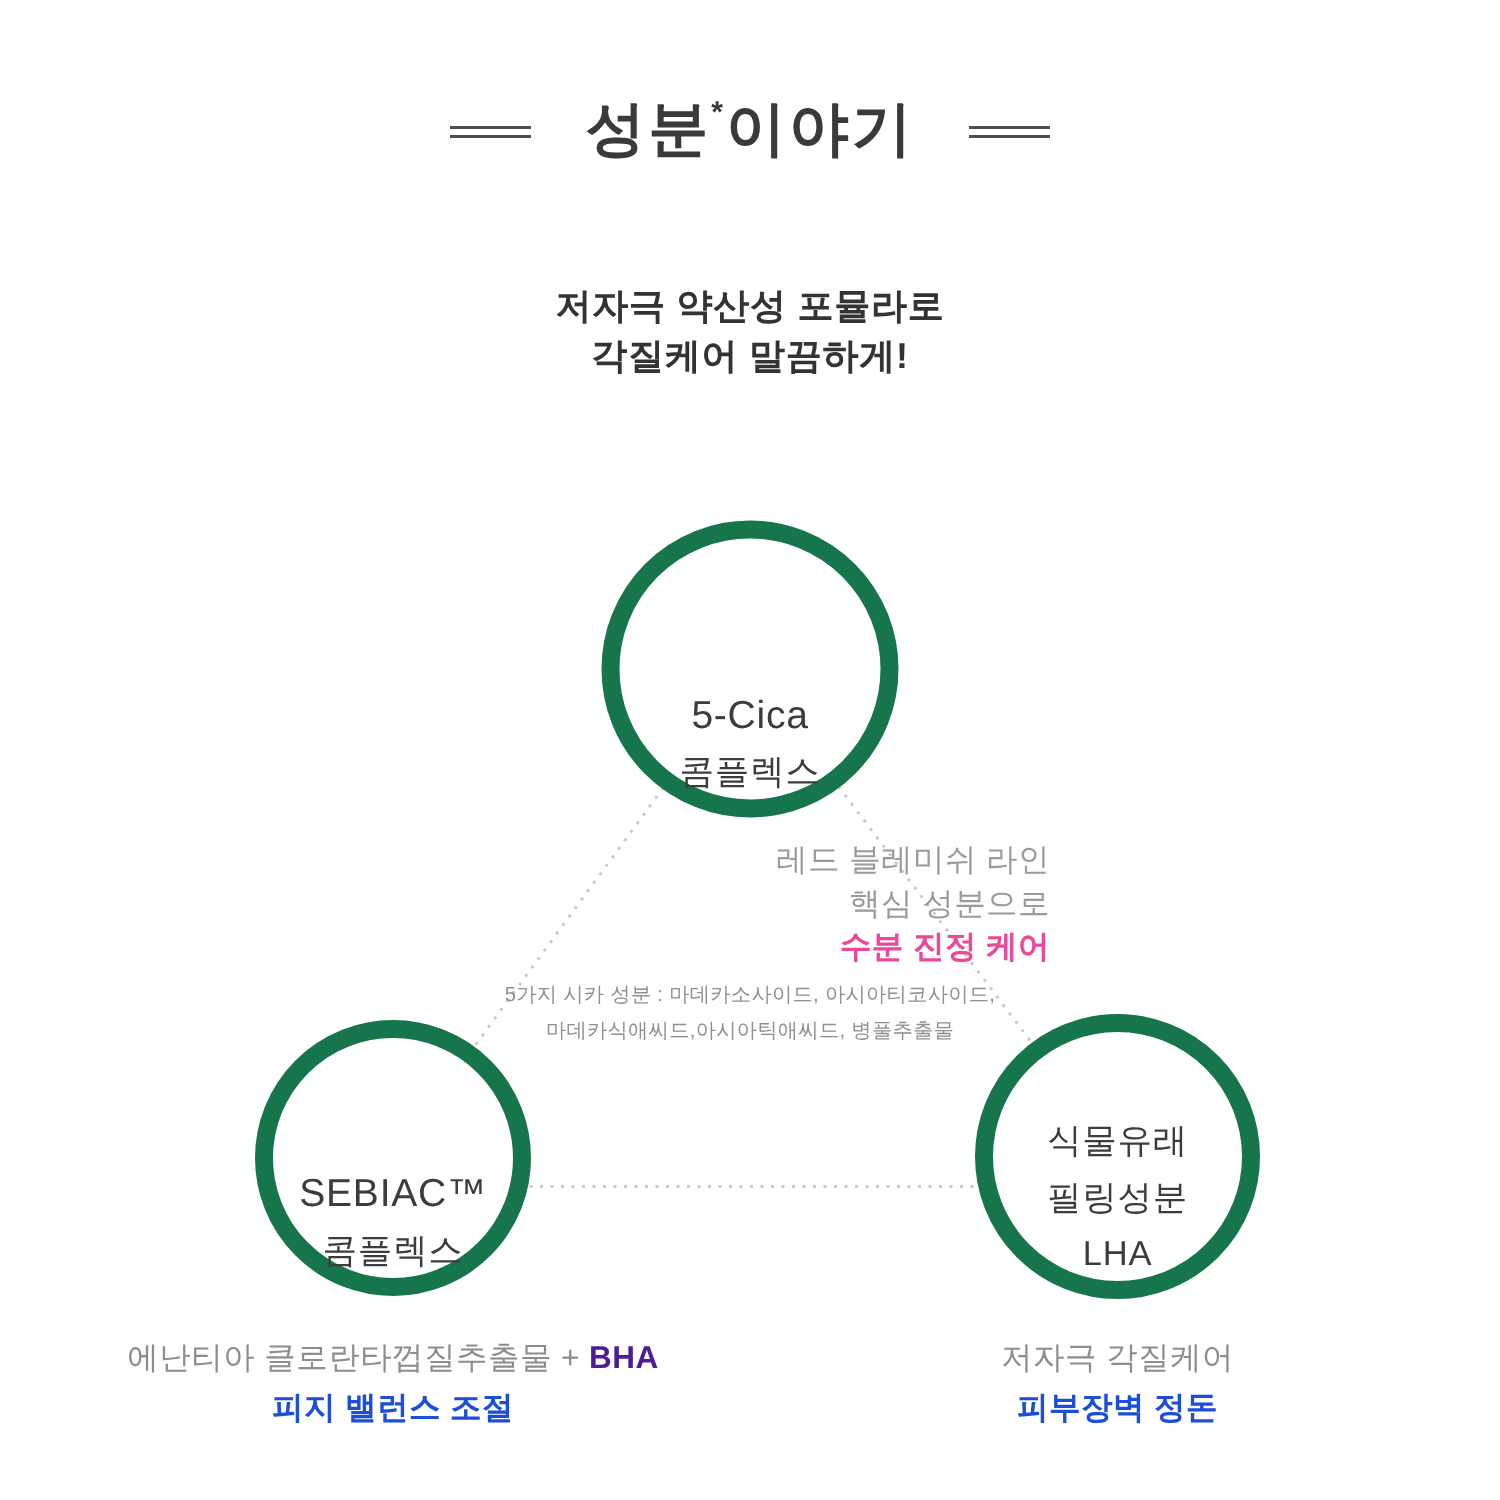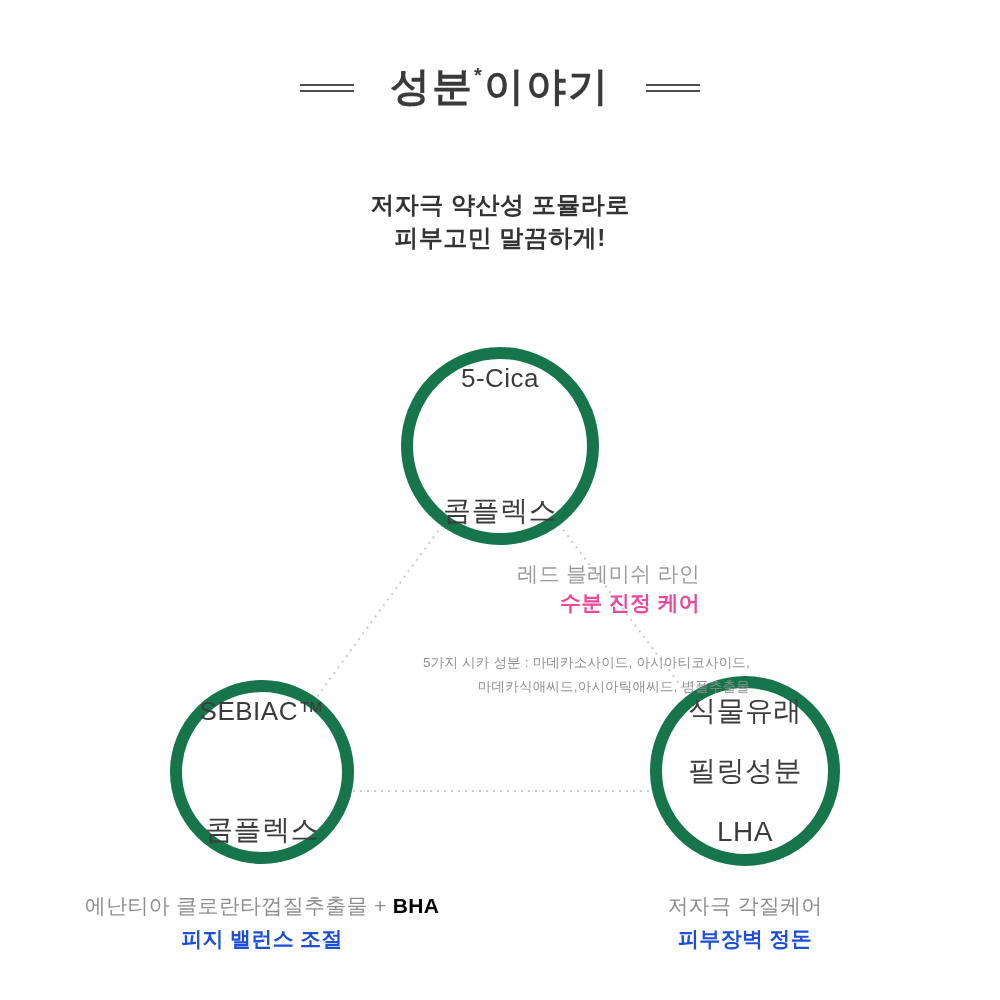--- a/index.html
+++ b/index.html
@@ -68,30 +68,30 @@
   
   .circle {
     position: absolute;
     z-index: 2;
     background: #ffffff;
     border: 12px solid #16754A;
     border-radius: 50%;
     display: flex;
     flex-direction: column;
     align-items: center;
-    justify-content: space-between;
+    justify-content: flex-end;
     text-align: center;
     color: #3c3c3c;
     font-weight: 500;
   }
   .circle-top   { left: 401px; top: 347px; width: 198px; height: 198px; }
   .circle-left  { left: 170px; top: 680px; width: 184px; height: 184px; }
   .circle-right { left: 650px; top: 676px; width: 190px; height: 190px; }
   .c-line-lg { font-size: 26px; line-height: 1.5; letter-spacing: 0.5px; }
-  .c-line    { font-size: 28px; line-height: 1.62; letter-spacing: 0.5px; }
+  .c-line    { font-size: 23px; line-height: 1.62; letter-spacing: 0.5px; }
 
   
   .center-text {
     position: absolute;
     top: 560px; left: 300px;
     width: 400px;
     z-index: 2;
     text-align: right;
     font-size: 21px;
     color: #9b9b9b;
@@ -100,57 +100,57 @@
   }
   .center-text .emph {
     font-weight: 700;
     color: #ec4899;
   }
   .center-note {
     position: absolute;
     top: 651px; left: 250px;
     width: 500px;
     z-index: 2;
-    text-align: right;
+    text-align: center;
     font-size: 13.5px;
     color: #8f8f8f;
     line-height: 1.8;
     letter-spacing: 0.2px;
   }
 
   
   .caption {
     position: absolute;
     top: 890px;
     width: 400px;
     text-align: center;
     font-size: 21px;
     color: #8d8d8d;
     line-height: 1.55;
     letter-spacing: 0.3px;
   }
   .caption-left  { left: 62px; }
   .caption-right { left: 545px; }
-  .caption .bold { font-weight: 700; color: #000000; }
+  .caption .bold { font-weight: 700; color: #4c1d95; }
   .caption .cap-line2 { font-weight: 700; color: #1d4ed8; }
 </style>
 </head>
 <body>
 
 <div class="canvas">
 
   <div class="header">
     <span class="dbl-line"></span>
     <h1 class="title"><span>성분</span><sup>*</sup><span>이야기</span></h1>
     <span class="dbl-line"></span>
   </div>
 
   <div class="subtitle">
     <div>저자극 약산성 포뮬라로</div>
-    <div>피부고민 말끔하게!</div>
+    <div>각질케어 말끔하게!</div>
   </div>
 
   <svg class="triangle" width="1000" height="1000">
     <line x1="500" y1="446" x2="262" y2="772" stroke="#cbcbcb" stroke-width="2" stroke-dasharray="2 5"></line>
     <line x1="500" y1="446" x2="745" y2="771" stroke="#cbcbcb" stroke-width="2" stroke-dasharray="2 5"></line>
     <line x1="262" y1="791" x2="745" y2="791" stroke="#cbcbcb" stroke-width="2" stroke-dasharray="2 5"></line>
   </svg>
 
   <div class="circle circle-top">
     <div class="c-line-lg">5-Cica</div>
@@ -163,20 +163,21 @@
   </div>
 
   <div class="circle circle-right">
     <div class="c-line">식물유래</div>
     <div class="c-line">필링성분</div>
     <div class="c-line">LHA</div>
   </div>
 
   <div class="center-text">
     <div>레드 블레미쉬 라인</div>
+    <div>핵심 성분으로</div>
     <div class="emph">수분 진정 케어</div>
   </div>
 
   <div class="center-note">
     <div>5가지 시카 성분 : 마데카소사이드, 아시아티코사이드,</div>
     <div>마데카식애씨드,아시아틱애씨드, 병풀추출물</div>
   </div>
 
   <div class="caption caption-left">
     <div><span>에난티아 클로란타껍질추출물 + </span><span class="bold">BHA</span></div>

